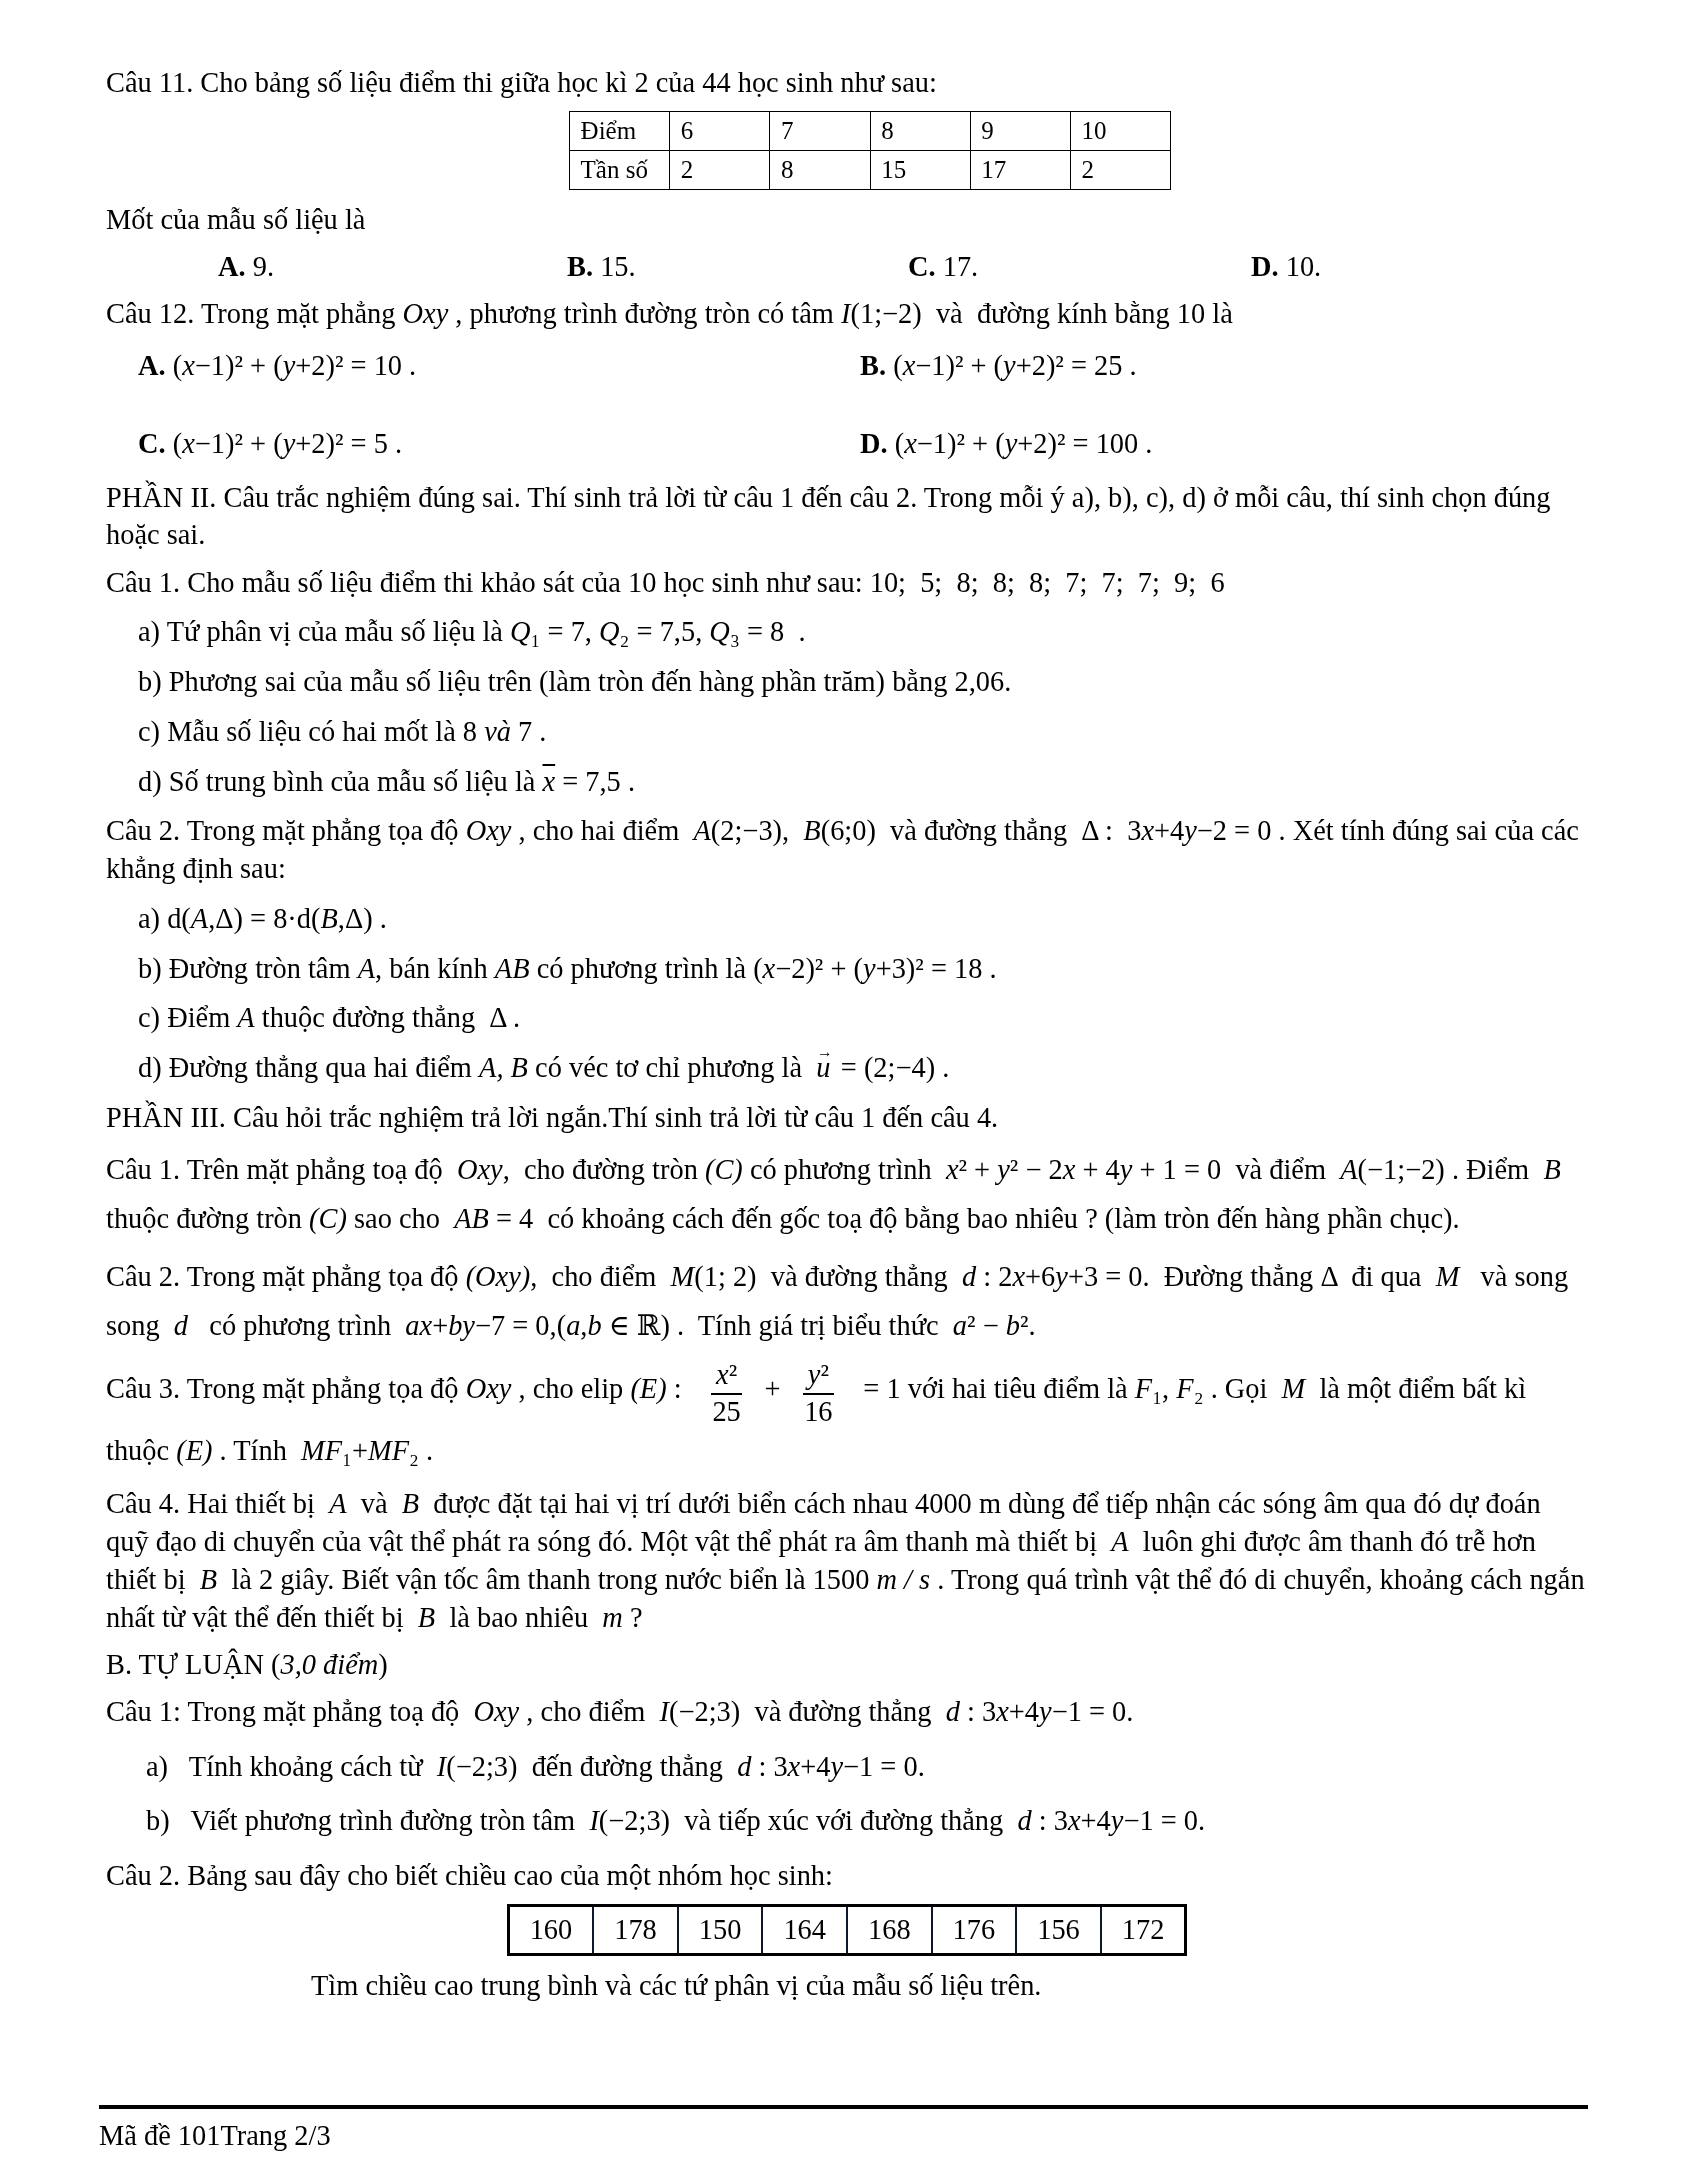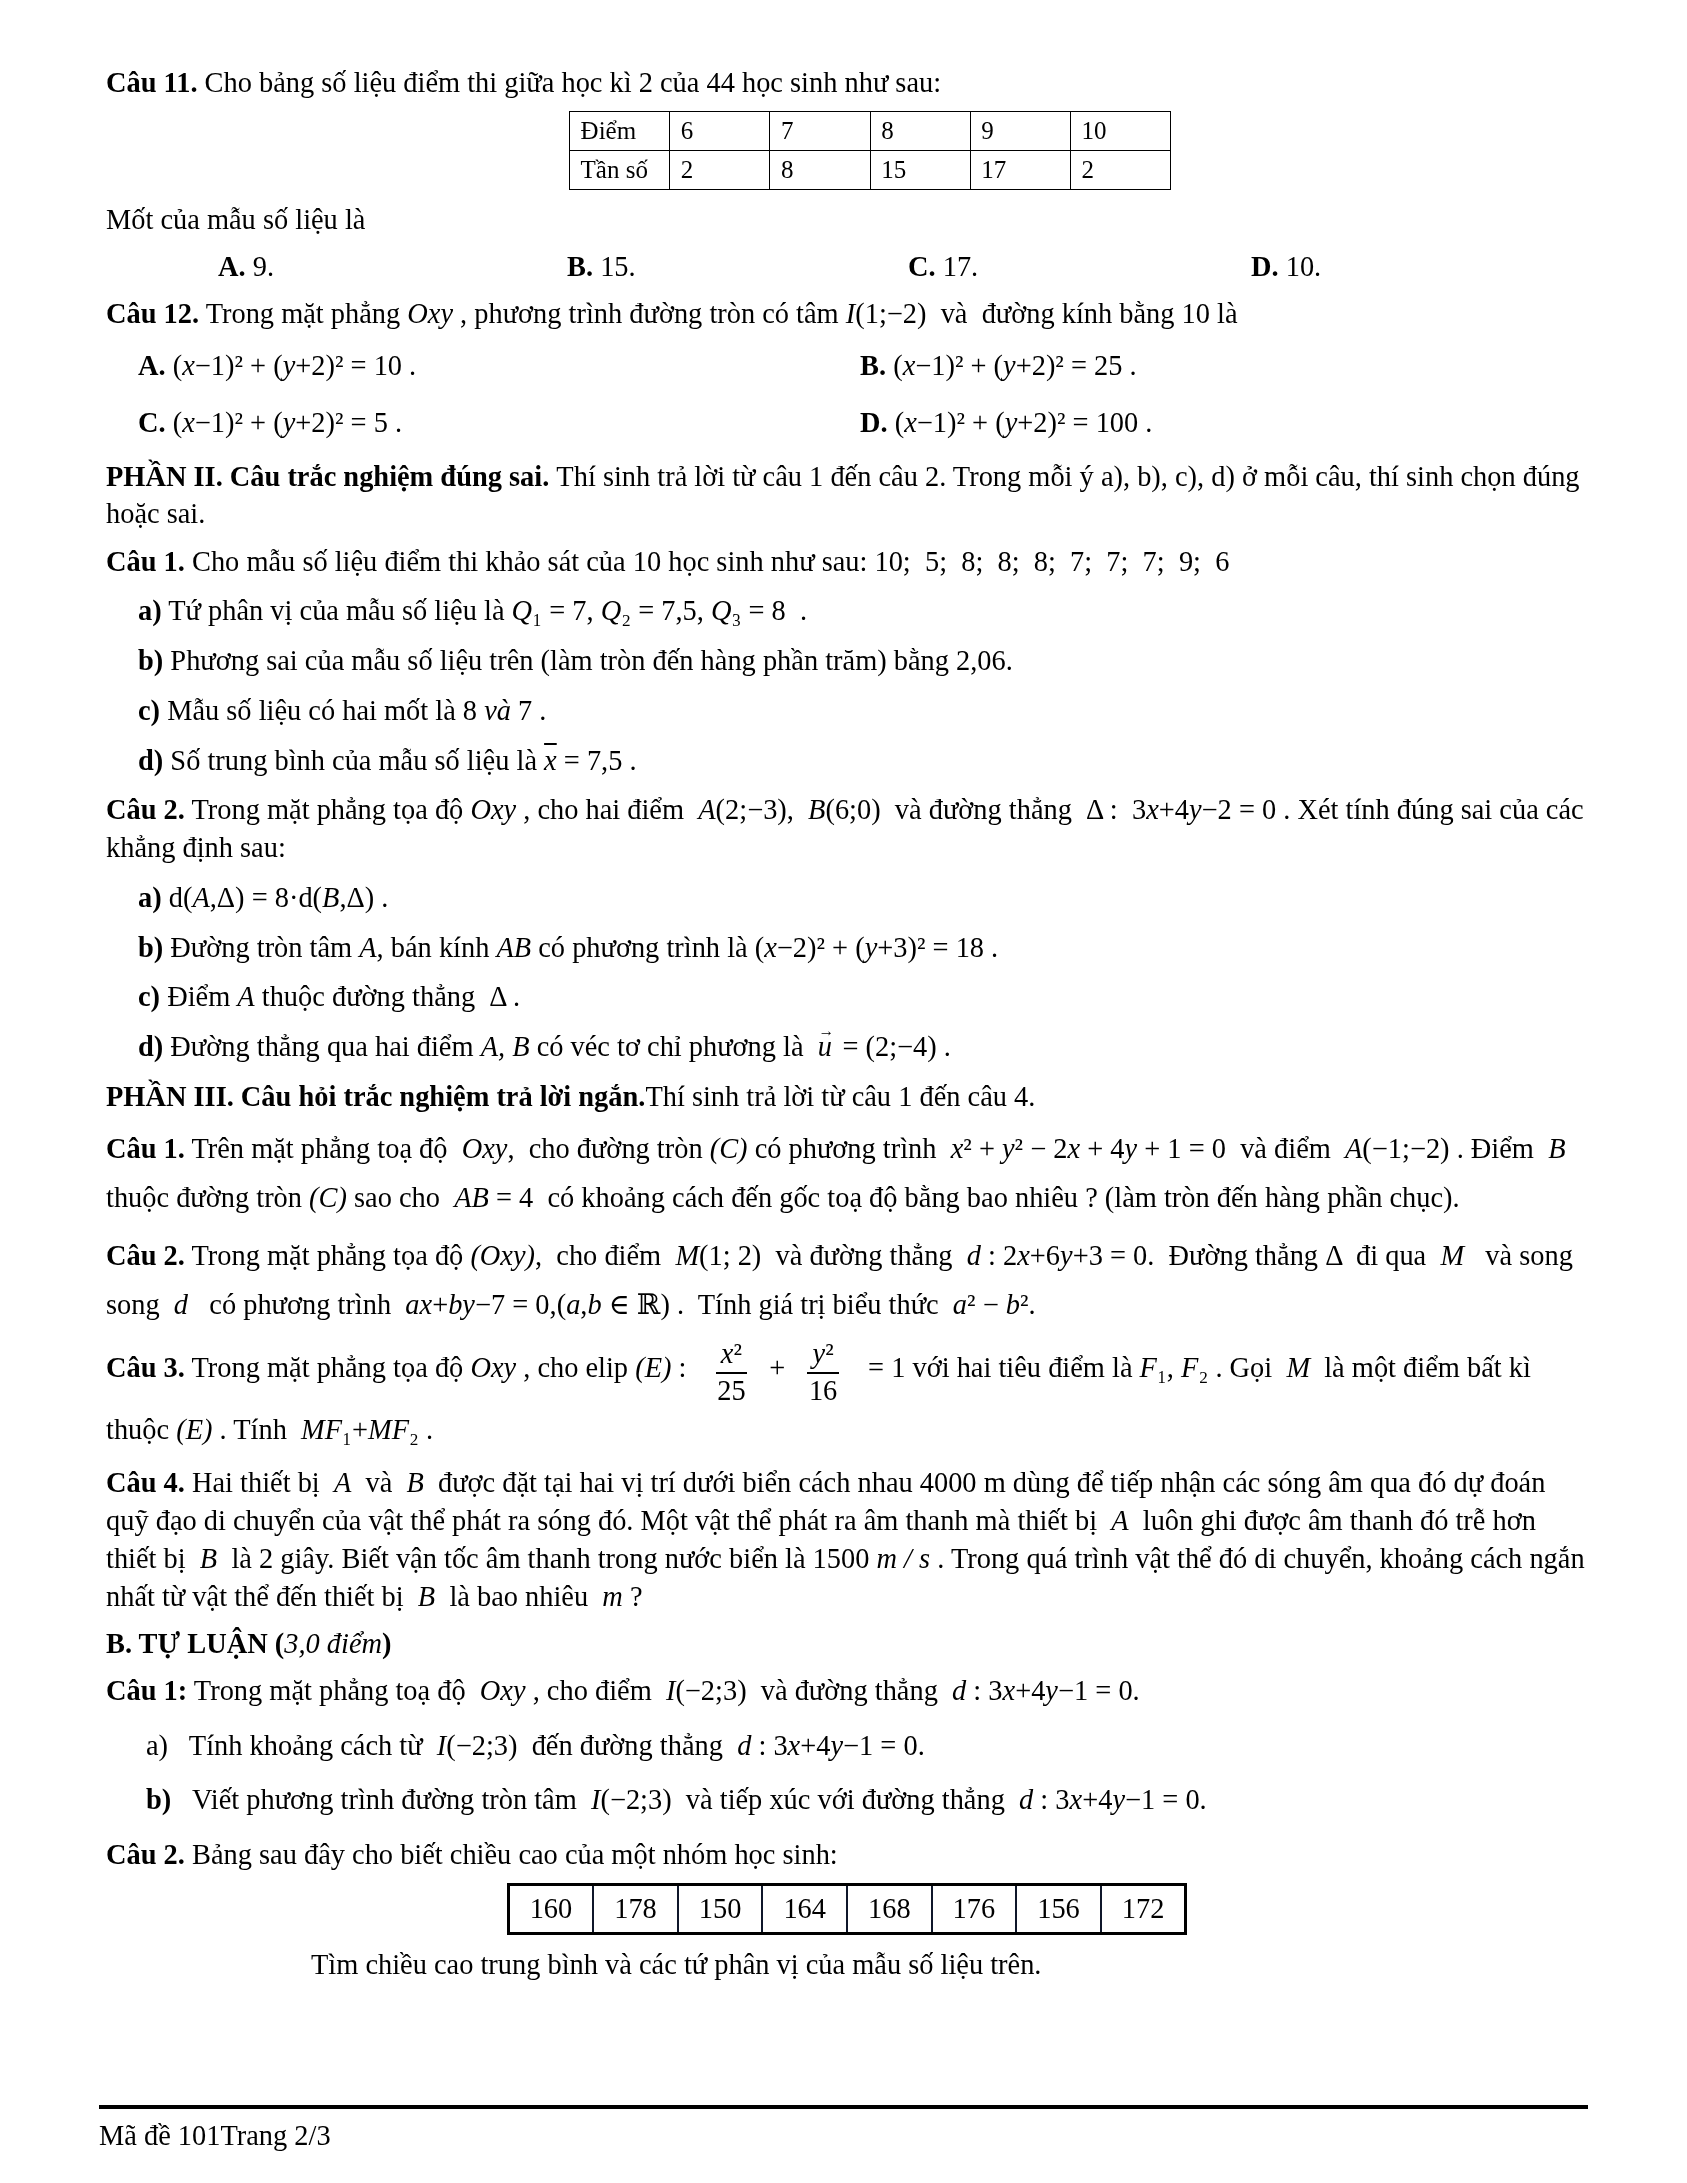--- a/index.html
+++ b/index.html
@@ -3,30 +3,30 @@
 <meta charset="utf-8">
 <style>
   html,body{margin:0;padding:0}
   body{
     width:1687px;height:2183px;position:relative;background:#ffffff;color:#000000;
     font-family:"Liberation Serif","DejaVu Serif","DejaVu Sans",serif;
     font-size:28.4px;line-height:1.33;
   }
   .page{position:absolute;inset:0;padding:64px 99px 0 106px;overflow:hidden;box-sizing:border-box}
   p{margin:0 0 9.3px;white-space:pre-wrap}
-  .seg-b{font-weight:bold}
+  .seg-b{font-weight:normal}
   .seg-i{font-style:italic}
   .seg-bi{font-weight:normal;font-style:italic}
   .seg-ov{font-style:italic;text-decoration:overline}
   .seg-vec{font-style:italic;position:relative;margin-right:3.3px}
   .seg-vec::after{content:"\2192";position:absolute;left:0.7px;top:-0.62em;font-size:0.55em;font-style:normal}
   .t1{border-collapse:collapse;margin:4px 0 10.6px 463px;font-size:25px;line-height:1.2}
   .t1 td{border:1.3px solid #000;padding:4px 10.6px;min-width:78px;text-align:left}
   .opts4{display:grid;grid-template-columns:349px 341px 343px auto;padding-left:112px;margin:2.6px 0 9.3px}
-  .opts2{display:grid;grid-template-columns:722px auto;row-gap:19px;padding-left:32px;margin:14.6px 0 16px}
+  .opts2{display:grid;grid-template-columns:722px auto;row-gap:40px;padding-left:32px;margin:14.6px 0 16px}
   .opt .optlabel{font-weight:bold}
   .opt{white-space:pre-wrap}
   .item{padding-left:32px;margin:12px 0}
   .eitem{padding-left:40px;margin:17px 0}
   .mathy{line-height:1.72}
   .frac{display:inline-block;vertical-align:-0.8em;text-align:center;line-height:1.08;margin:0 22px;white-space:nowrap}
   .frac .num{display:block;border-bottom:2px solid #000;padding:0 5.3px 2px}
   .frac .den{display:block;padding-top:2px}
   .t2{border-collapse:collapse;margin:6.6px auto 10.6px;border:3.3px solid #000}
   .t2 td{border:2px solid #0f172a;padding:4px 20px;text-align:center}

